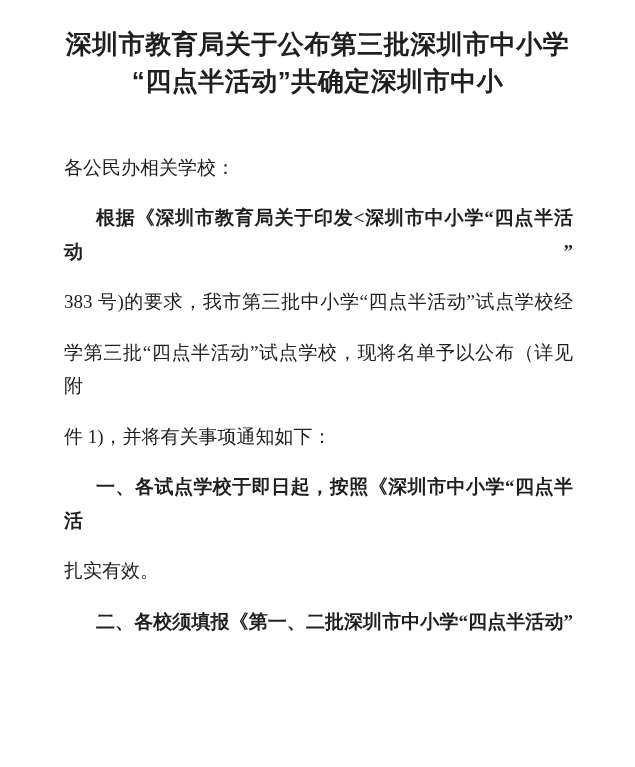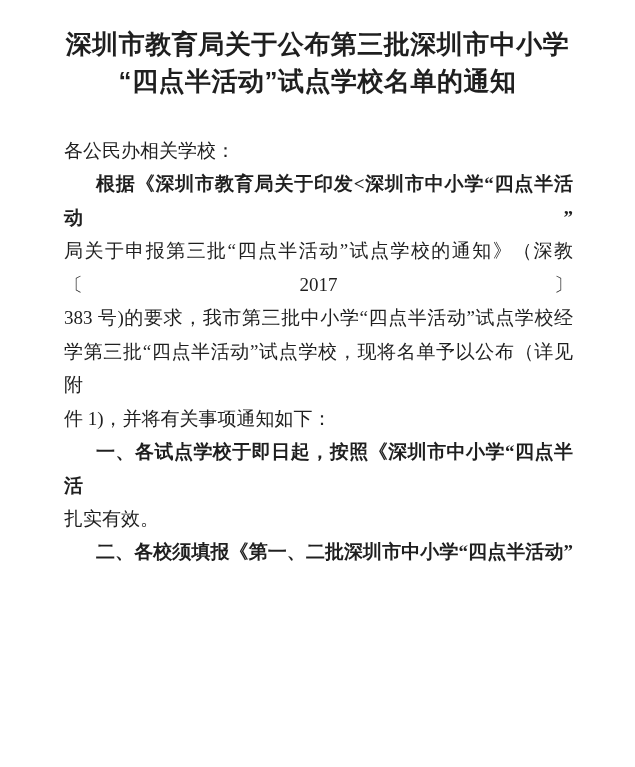--- a/index.html
+++ b/index.html
@@ -35,44 +35,44 @@
     top: 134px;
     width: 509px;
     font-size: 19px;
     line-height: 33.45px;
     color: var(--ink, #1f1f1f);
   }
   .line {
     text-align: justify;
     text-align-last: left;
     white-space: nowrap;
+    margin-top: 17px;
   }
   .line.fill {
     white-space: normal;
     text-align-last: justify;
   }
   .line.indent {
     text-indent: 32px;
     font-weight: bold;
   }
 </style>
 </head>
 <body>
 
 <div class="page">
 
   <div class="doc-title">
     <div>深圳市教育局关于公布第三批深圳市中小学</div>
-    <div>“四点半活动”试点学校名单的通知</div>
+    <div>“四点半活动”共确定深圳市中小</div>
   </div>
 
   <div class="doc-body">
     <div class="line">各公民办相关学校：</div>
     <div class="line fill indent">根据《深圳市教育局关于印发&lt;深圳市中小学“四点半活动”</div>
-    <div class="line fill">局关于申报第三批“四点半活动”试点学校的通知》（深教〔2017〕</div>
     <div class="line fill">383 号)的要求，我市第三批中小学“四点半活动”试点学校经</div>
     <div class="line fill">学第三批“四点半活动”试点学校，现将名单予以公布（详见附</div>
     <div class="line">件 1)，并将有关事项通知如下：</div>
     <div class="line fill indent">一、各试点学校于即日起，按照《深圳市中小学“四点半活</div>
     <div class="line">扎实有效。</div>
     <div class="line fill indent">二、各校须填报《第一、二批深圳市中小学“四点半活动”</div>
 
   </div>
 
 </div>

